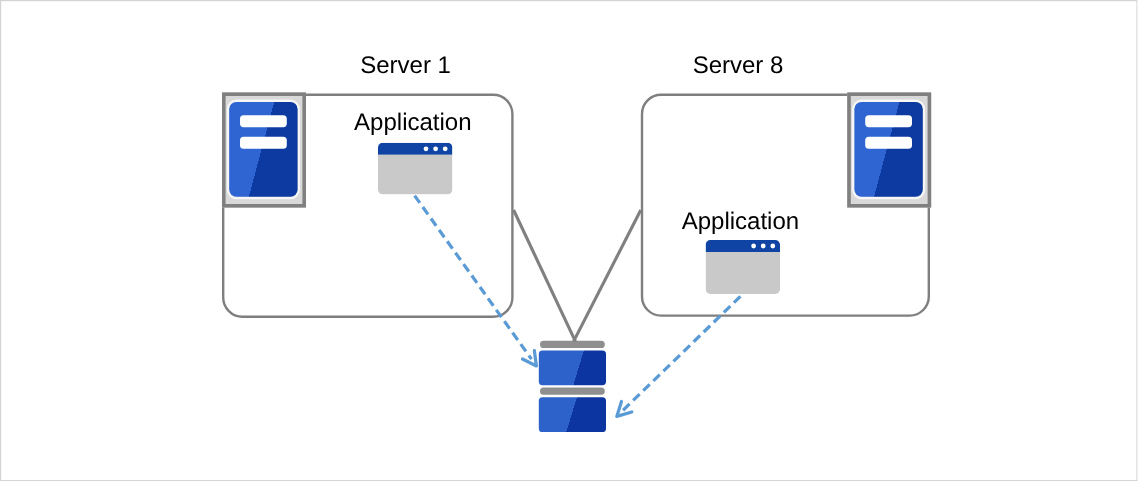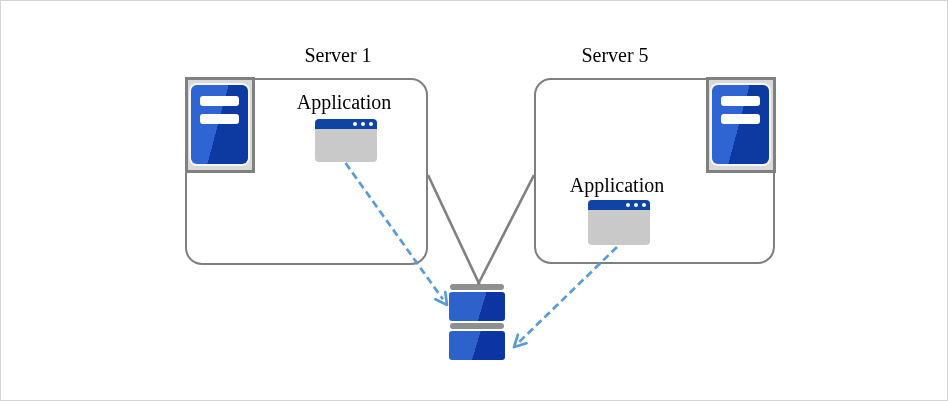--- a/index.html
+++ b/index.html
@@ -1,19 +1,19 @@
 <!DOCTYPE html>
 <html><head>
 <meta charset="utf-8">
 <style>
   html,body{margin:0;padding:0;background:#fff;}
   .canvas{
     position:relative;width:948px;height:401px;background:#ffffff;
     border:1px solid #d4d4d4;box-sizing:border-box;overflow:hidden;
-    font-family:Liberation Serif, serif;color:#000;
+    font-family:Liberation Sans, sans-serif;color:#000;
   }
   .group-box{
     position:absolute;box-sizing:border-box;background:#ffffff;
     border:2.5px solid #7f7f7f;border-radius:17px;
   }
   #server1-box{left:184px;top:77px;width:243px;height:187px;}
   #server2-box{left:533px;top:77px;width:241px;height:186px;}
 
   .server-icon{
     position:absolute;box-sizing:border-box;width:70px;height:96px;
@@ -69,21 +69,21 @@
     </div>
   </div>
   <div class="server-icon" id="server2-icon">
     <div class="tower">
       <div class="slot s1"></div>
       <div class="slot s2"></div>
     </div>
   </div>
 
   <div class="label" id="server1-label">Server 1</div>
-  <div class="label" id="server2-label">Server 5</div>
+  <div class="label" id="server2-label">Server 8</div>
   <div class="label" id="app1-label">Application</div>
   <div class="label" id="app2-label">Application</div>
 
   <div class="app-window" id="app1-window">
     <div class="titlebar">
       <span class="dot"></span>
       <span class="dot"></span>
       <span class="dot"></span>
     </div>
     <div class="winbody"></div>

